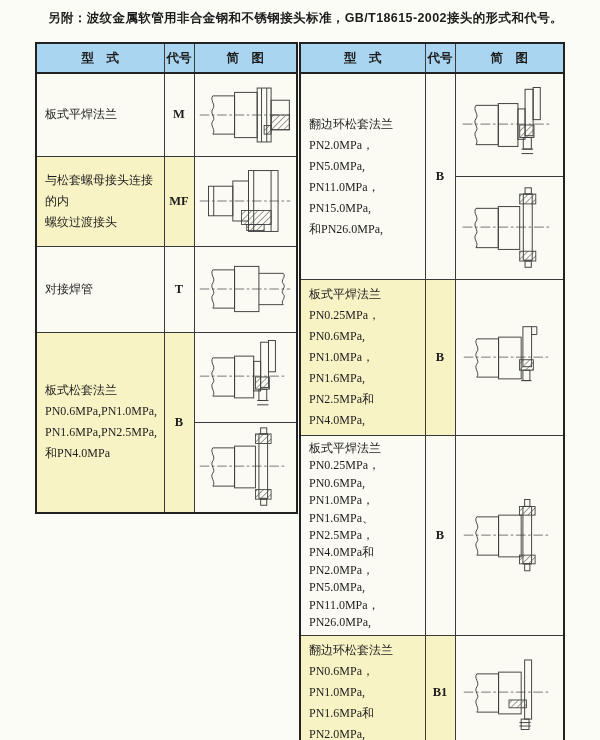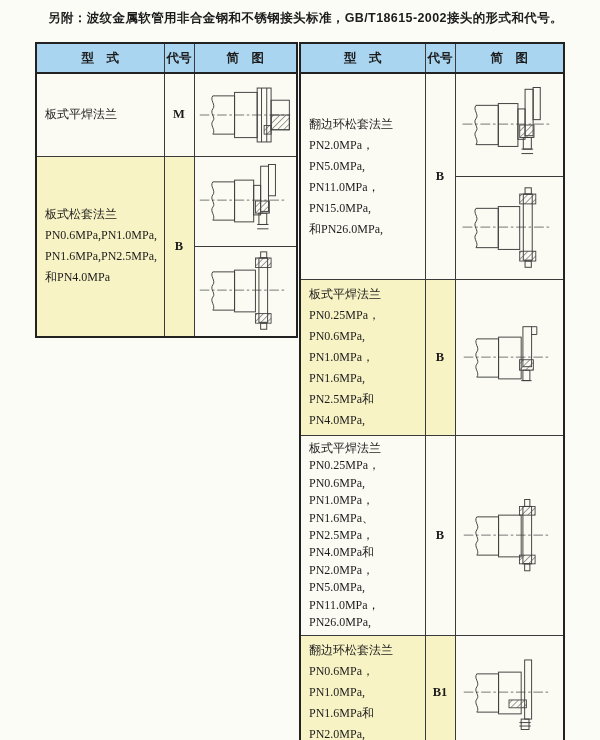--- a/index.html
+++ b/index.html
@@ -205,20 +205,43 @@
     <td class="tcell">板式平焊法兰</td>
     <td class="ccell">M</td>
     <td class="dcell">
       <div class="dwrap">
             <svg class="dg-svg" viewBox="0 0 112 92">
               <use href="#sym-m"></use>
             </svg>
           </div>
     </td>
   </tr>
+  <tr style="height:90px" class="hl">
+    <td class="tcell">与松套螺母接头连接的内
+螺纹过渡接头</td>
+    <td class="ccell">MF</td>
+    <td class="dcell">
+      <div class="dwrap">
+            <svg class="dg-svg" viewBox="0 0 112 92">
+              <use href="#sym-mf"></use>
+            </svg>
+          </div>
+    </td>
+  </tr>
+  <tr style="height:86px">
+    <td class="tcell">对接焊管</td>
+    <td class="ccell">T</td>
+    <td class="dcell">
+      <div class="dwrap">
+            <svg class="dg-svg" viewBox="0 0 112 92">
+              <use href="#sym-t"></use>
+            </svg>
+          </div>
+    </td>
+  </tr>
   <tr style="height:132px" class="hl">
     <td class="tcell">板式松套法兰
 PN0.6MPa,PN1.0MPa,
 PN1.6MPa,PN2.5MPa,
 和PN4.0MPa</td>
     <td class="ccell">B</td>
     <td class="dcell">
       <div class="dwrap top" style="height:89px">
             <svg class="dg-svg" viewBox="0 0 112 92">
               <use href="#sym-fa"></use>

